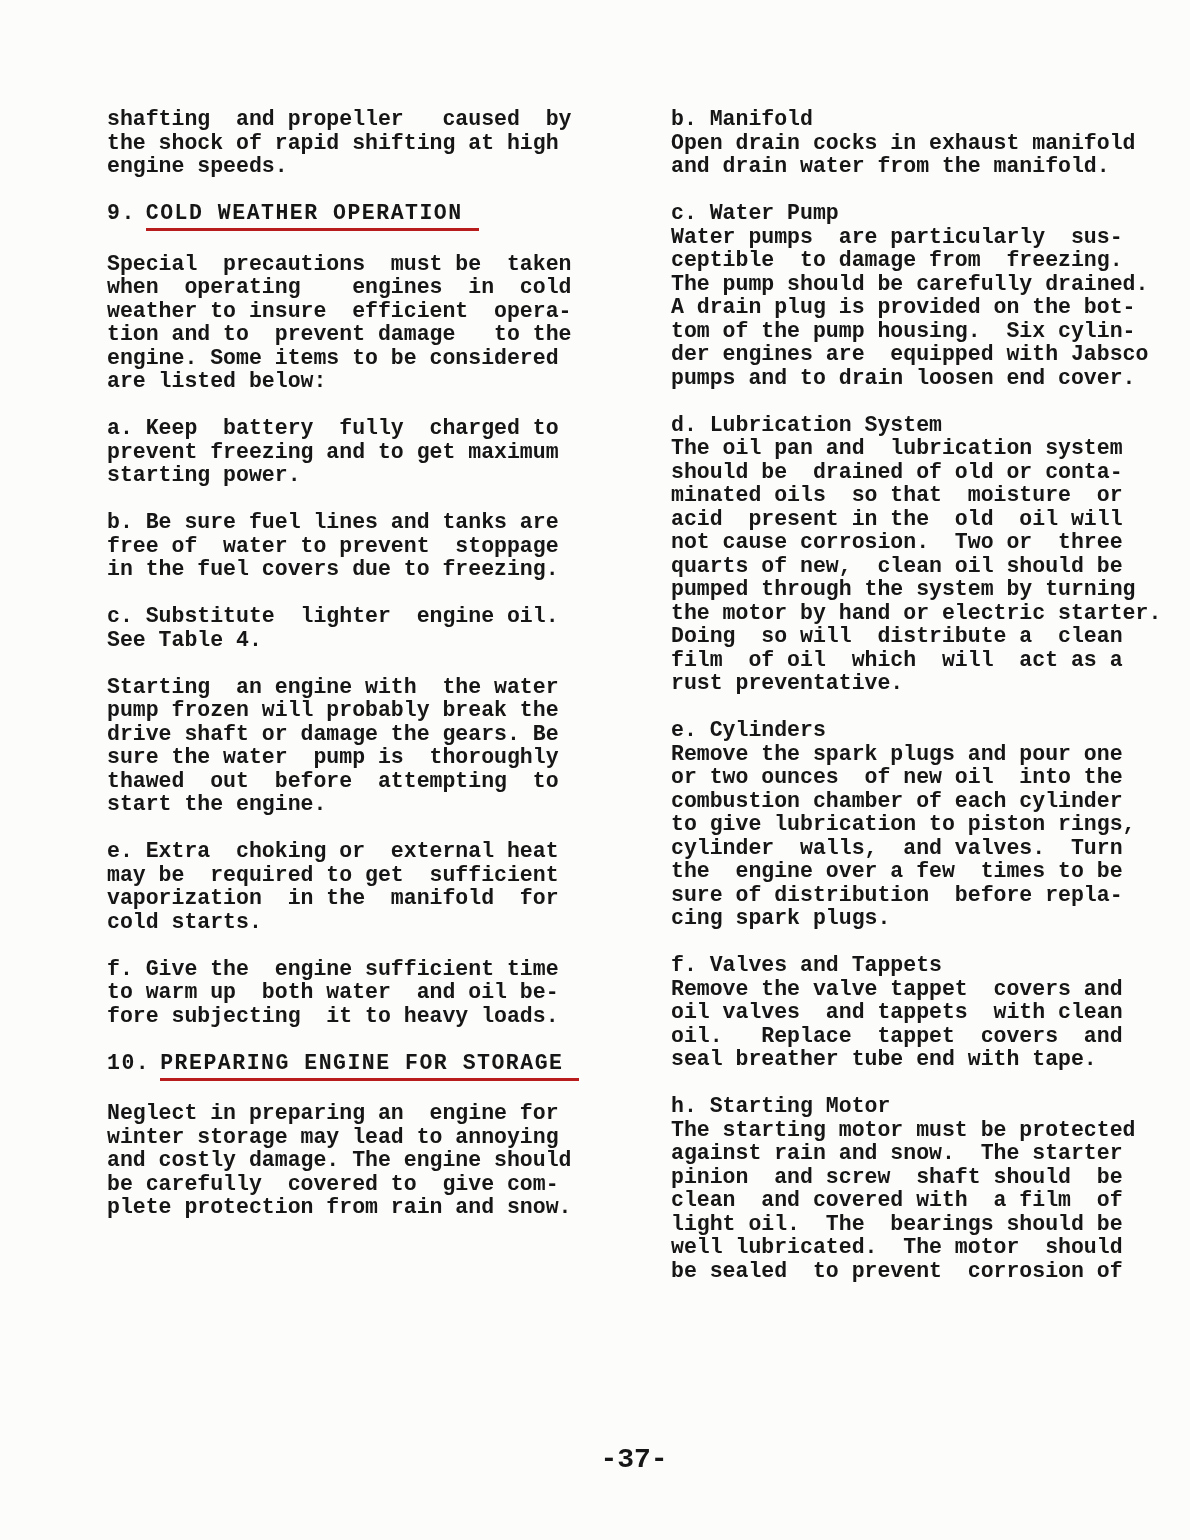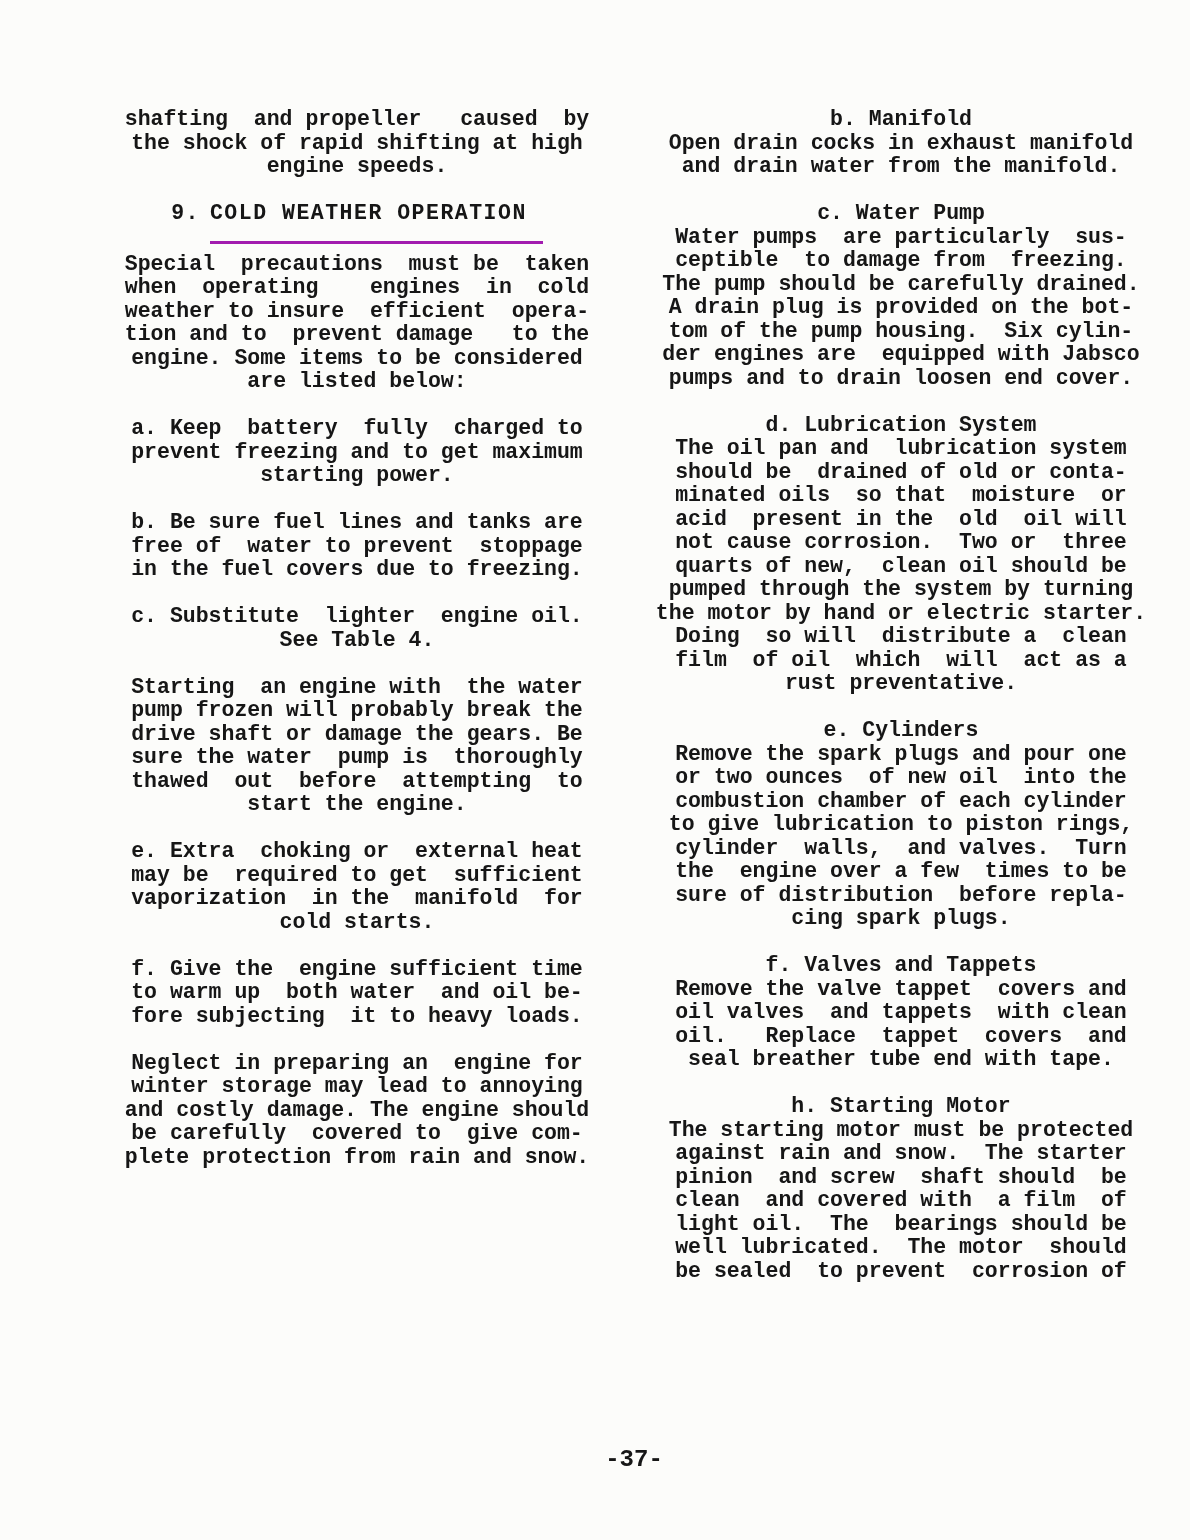--- a/index.html
+++ b/index.html
@@ -9,51 +9,50 @@
     height: 1540px;
     margin: 0 auto;
     background: #fcfcfa;
     font-family: "Liberation Mono", "DejaVu Sans Mono", monospace;
     font-weight: 700;
     color: #161616;
     overflow: hidden;
   }
   .columns {
     display: flex;
-    gap: 44px;
+    gap: 64px;
     padding: 108px 0 0 107px;
-    text-align: center;
   }
   .col { width: 500px; flex: 0 0 auto; }
   .para {
     white-space: pre;
     font-size: 21.5px;
     line-height: 23.5px;
     margin: 0 0 23.5px 0;
   }
   .heading {
     white-space: pre;
     font-size: 21.5px;
     line-height: 23.5px;
     letter-spacing: 1.5px;
     margin: 2px 0 27px 0;
   }
   .h-prefix { margin-right: 10px; }
   .h-title {
-    border-bottom: 3px solid #a21caf;
-    padding-bottom: 16px;
+    border-bottom: 3px solid #b91c1c;
+    padding-bottom: 3px;
     padding-right: 16px;
   }
   .footer {
     position: absolute;
     top: 1448px;
     left: 0;
     width: 100%;
     text-align: center;
-    font-size: 24px;
+    font-size: 28px;
     line-height: 23.5px;
   }
   .footer span { margin-left: 78px; }
 </style>
 </head>
 <body>
 
 <div class="page">
   <div class="columns">
     <div class="col">
@@ -81,20 +80,21 @@
 sure the water  pump is  thoroughly
 thawed  out  before  attempting  to
 start the engine.</div>
         <div class="para">e. Extra  choking or  external heat
 may be  required to get  sufficient
 vaporization  in the  manifold  for
 cold starts.</div>
         <div class="para">f. Give the  engine sufficient time
 to warm up  both water  and oil be-
 fore subjecting  it to heavy loads.</div>
+        <div class="heading"><span class="h-prefix">10.</span><span class="h-title">PREPARING ENGINE FOR STORAGE</span></div>
         <div class="para">Neglect in preparing an  engine for
 winter storage may lead to annoying
 and costly damage. The engine should
 be carefully  covered to  give com-
 plete protection from rain and snow.</div>
       </div>
     <div class="col">
         <div class="para">b. Manifold
 Open drain cocks in exhaust manifold
 and drain water from the manifold.</div>

